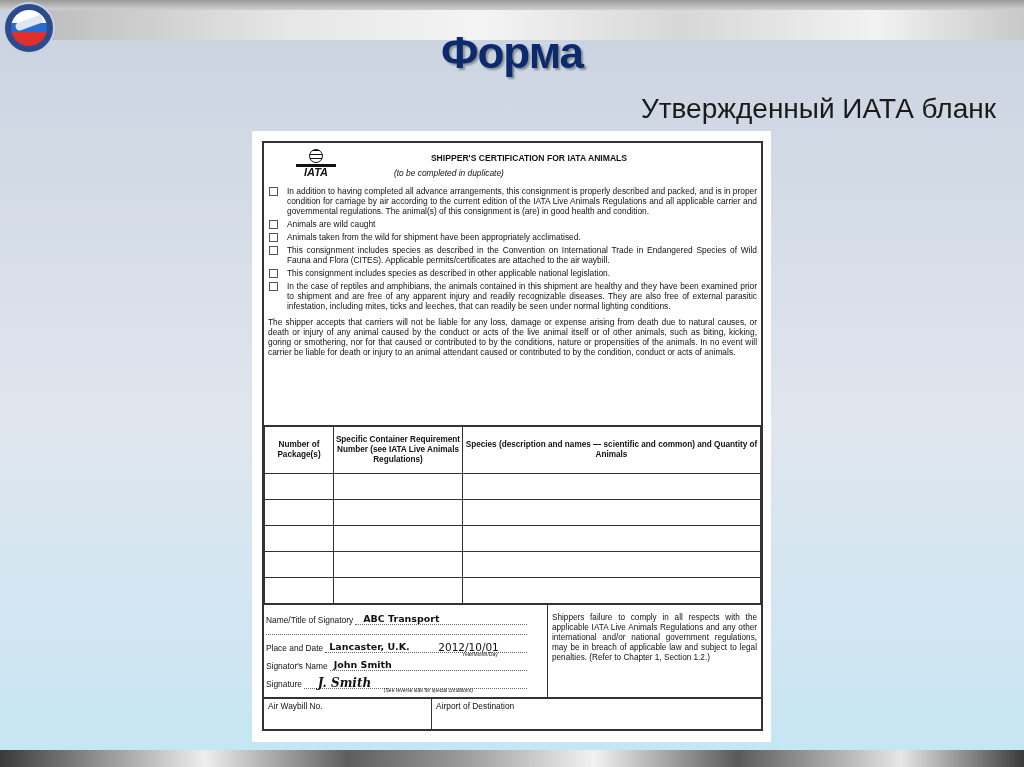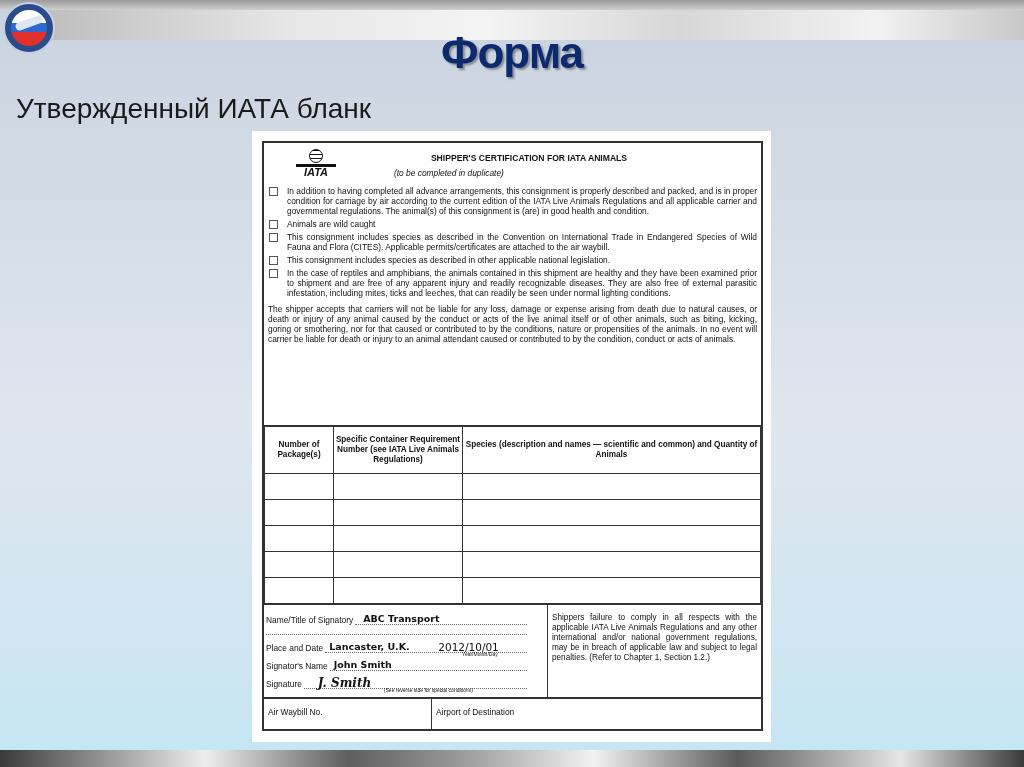--- a/index.html
+++ b/index.html
@@ -10,21 +10,21 @@
   .top-band{position:absolute;left:40px;top:10px;width:984px;height:30px;
     background:linear-gradient(90deg,#bdbdbd 0%,#e6e6e6 25%,#f4f4f4 45%,#d7d7d7 65%,#f2f2f2 85%,#c8c8c8 100%);}
   .logo{position:absolute;left:3px;top:2px;width:52px;height:52px;border-radius:50%;
     background:#2a4c8c;border:2px solid #c8d0e0;box-sizing:border-box;overflow:hidden;}
   .logo .inner{position:absolute;left:6px;top:6px;width:36px;height:36px;border-radius:50%;
     background:linear-gradient(180deg,#ffffff 0%,#ffffff 35%,#2d6ad0 36%,#2d6ad0 60%,#e0302c 61%,#e0302c 100%);}
   .logo .plane{position:absolute;left:10px;top:15px;width:28px;height:8px;background:#dfe7f4;border-radius:8px 3px 3px 8px;transform:rotate(-20deg);}
   .title{position:absolute;left:0;top:28px;width:1024px;text-align:center;
     font-size:44px;font-weight:bold;color:#0d2a6e;letter-spacing:-1px;
     text-shadow:2px 2px 2px rgba(0,0,0,0.35);}
-  .subtitle{position:absolute;left:16px;top:93px;width:992px;text-align:left;font-size:28px;color:#1a1a1a;}
+  .subtitle{position:absolute;left:4px;top:93px;width:992px;text-align:right;font-size:28px;color:#1a1a1a;}
   .paper{position:absolute;left:252px;top:131px;width:519px;height:611px;background:#ffffff;}
   .form{position:absolute;left:262px;top:141px;width:501px;height:590px;border:2px solid #333;box-sizing:border-box;
     font-size:8.4px;color:#111;line-height:10px;}
   .hdr{position:relative;height:40px;}
   .iata-logo{position:absolute;left:30px;top:6px;width:44px;height:30px;text-align:center;}
   .iata-globe{width:14px;height:14px;border:1.5px solid #111;border-radius:50%;margin:0 auto;box-sizing:border-box;
     background:repeating-linear-gradient(0deg,transparent 0 3px,#111 3px 4px);}
   .iata-wings{height:3px;background:#111;margin:1px 2px 0;}
   .iata-text{font-weight:bold;font-style:italic;font-size:11px;line-height:11px;}
   .form-title{position:absolute;left:130px;top:10px;width:270px;text-align:center;font-weight:bold;font-size:8.6px;}
@@ -41,21 +41,21 @@
   .sign{position:absolute;left:0;top:460px;width:497px;height:94px;border-top:2px solid #333;display:flex;}
   .sign-left{width:284px;border-right:1px solid #333;padding:2px 20px 0 2px;box-sizing:border-box;}
   .sign-row{display:flex;align-items:flex-end;height:18px;position:relative;}
   .sign-row .lbl{white-space:nowrap;}
   .sign-row .fill{flex:1;border-bottom:1px dotted #666;margin-left:2px;position:relative;height:12px;}
   .hand{font-family:"DejaVu Sans",sans-serif;font-size:9.5px;font-weight:bold;position:absolute;bottom:0;}
   .date-hint{position:absolute;left:196px;font-size:5px;top:14px;}
   .reverse-hint{position:absolute;left:128px;bottom:-7px;font-size:5px;}
   .sign-right{flex:1;padding:8px 4px;text-align:justify;font-size:8.2px;}
   .bottom{position:absolute;left:0;top:554px;width:497px;height:32px;border-top:2px solid #333;display:flex;}
-  .bottom div{padding:8px 4px;box-sizing:border-box;}
+  .bottom div{padding:2px 4px;box-sizing:border-box;}
   .bottom .b1{width:168px;border-right:1px solid #333;}
   .bottom .b2{width:166px;border-right:1px solid #333;}
   .bottom .b3{flex:1;}
   .bottom-bar{position:absolute;left:0;top:750px;width:1024px;height:17px;
     background:linear-gradient(90deg,#3a3a3a 0%,#eeeeee 20%,#5e5e5e 34%,#9a9a9a 45%,#f2f2f2 58%,#5a5a5a 72%,#e6e6e6 88%,#3a3a3a 100%);}
 </style>
 </head>
 <body>
 
 <div class="top-bar"></div>
@@ -82,20 +82,24 @@
   </div>
 
 
   <div class="chk-item">
     <span class="chk"></span>
     <span class="chk-text">In addition to having completed all advance arrangements, this consignment is properly described and packed, and is in proper condition for carriage by air according to the current edition of the IATA Live Animals Regulations and all applicable carrier and governmental regulations. The animal(s) of this consignment is (are) in good health and condition.</span>
   </div>
   <div class="chk-item">
     <span class="chk"></span>
     <span class="chk-text">Animals are wild caught</span>
+  </div>
+  <div class="chk-item">
+    <span class="chk"></span>
+    <span class="chk-text">Animals taken from the wild for shipment have been appropriately acclimatised.</span>
   </div>
   <div class="chk-item">
     <span class="chk"></span>
     <span class="chk-text">This consignment includes species as described in the Convention on International Trade in Endangered Species of Wild Fauna and Flora (CITES). Applicable permits/certificates are attached to the air waybill.</span>
   </div>
   <div class="chk-item">
     <span class="chk"></span>
     <span class="chk-text">This consignment includes species as described in other applicable national legislation.</span>
   </div>
   <div class="chk-item">

